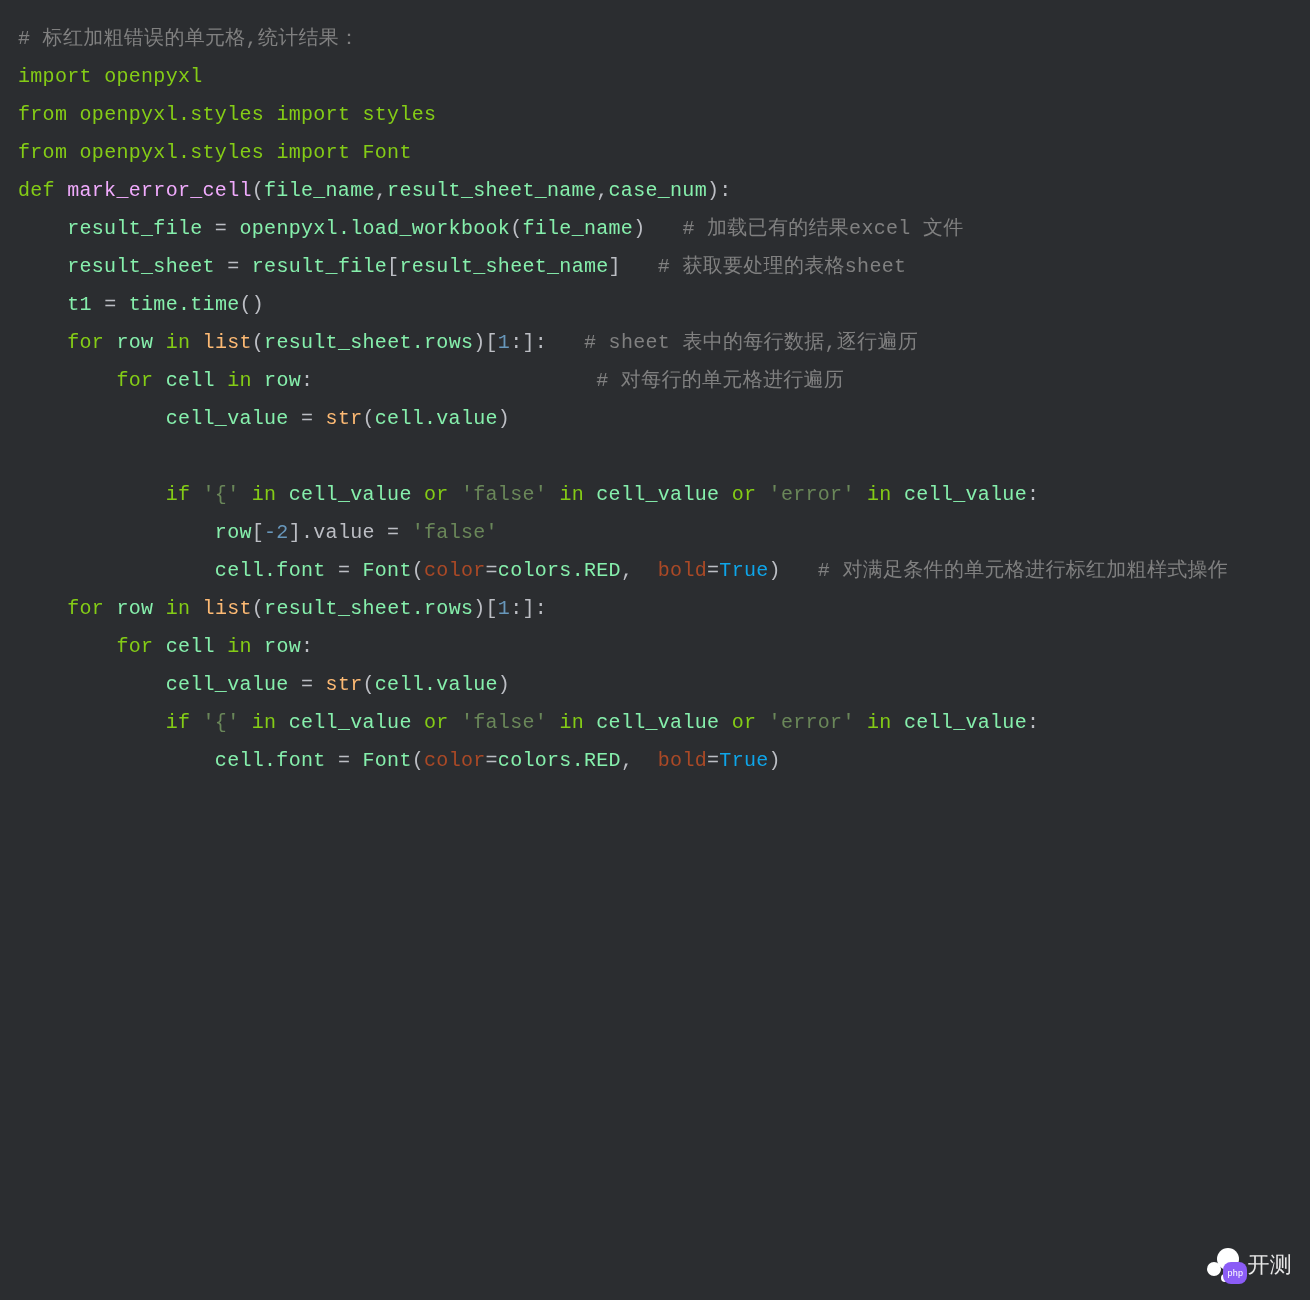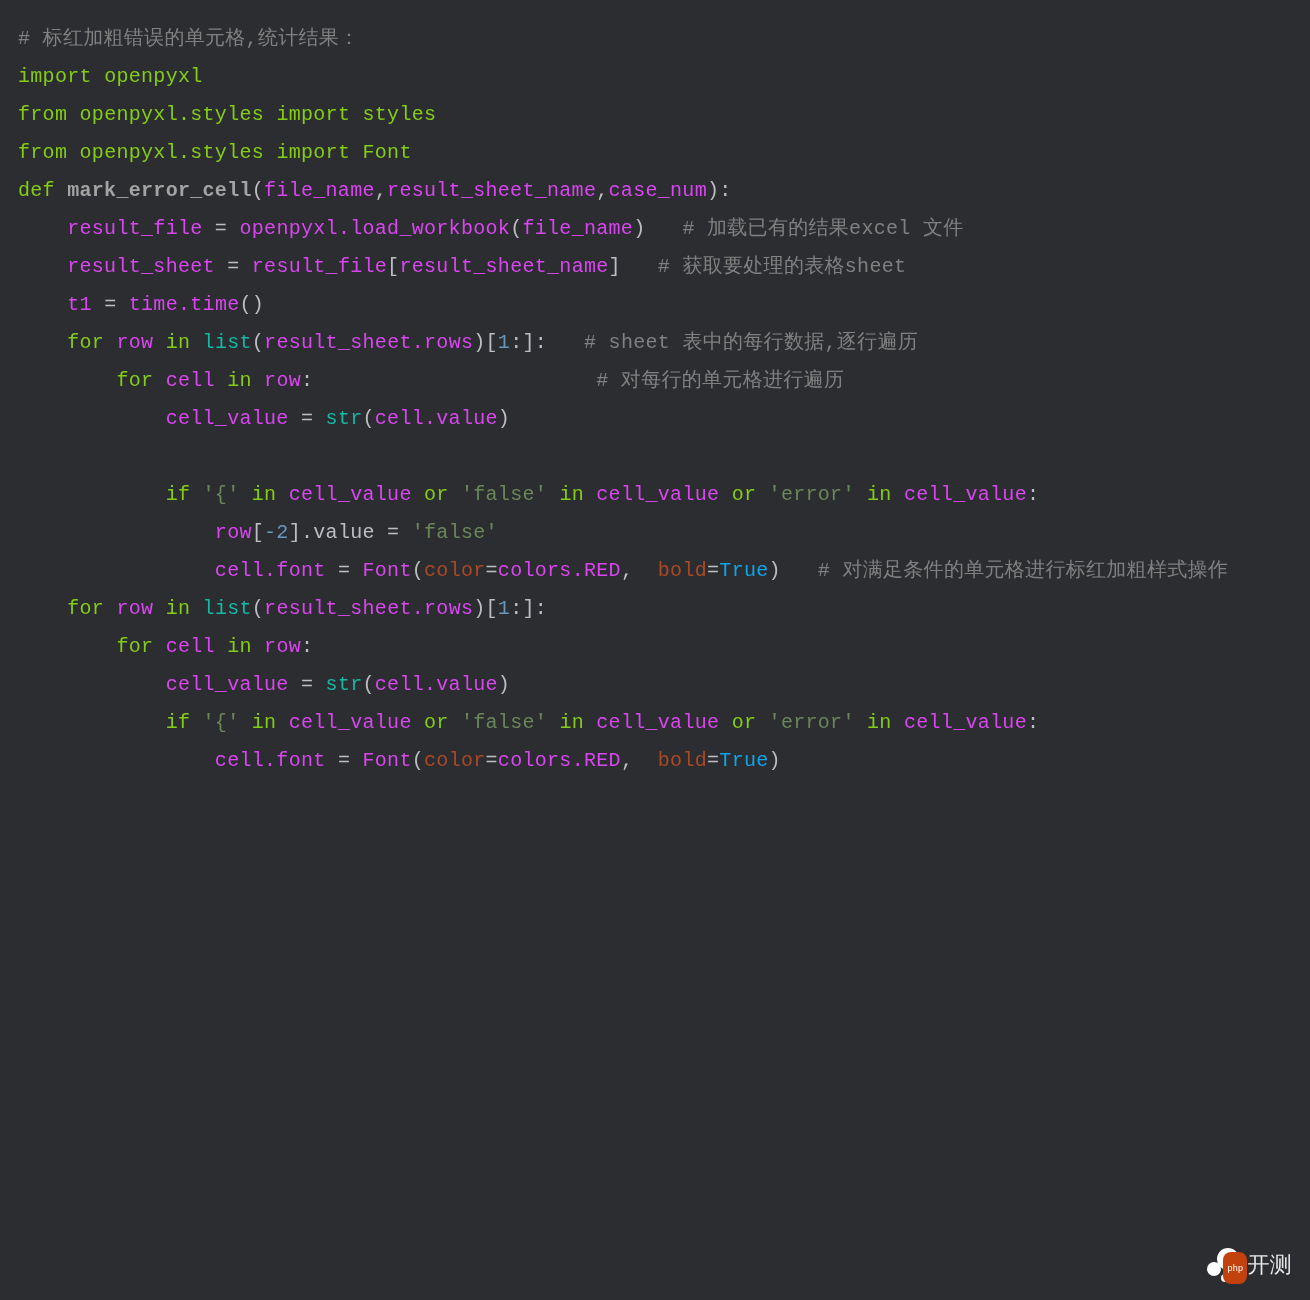--- a/index.html
+++ b/index.html
@@ -16,26 +16,26 @@
     position: relative;
     letter-spacing: 0.3px;
   }
   .code-area {
     white-space: pre-wrap;
     word-wrap: break-word;
   }
   .c-comment { color: #808080; }
   .c-keyword { color: #84cc16; }
   .c-module { color: #84cc16; }
-  .c-funcdef { color: #a3a3a3; font-weight: bold; }
-  .c-builtin { color: #14b8a6; }
+  .c-funcdef { color: #f0abfc; font-weight: normal; }
+  .c-builtin { color: #fdba74; }
   .c-string { color: #6a8759; }
   .c-number { color: #6897bb; }
   .c-kwarg { color: #aa4926; margin-top: 40px; }
-  .c-ident { color: #d946ef; }
+  .c-ident { color: #86efac; }
   .c-punct { color: #bcbec4; }
   .c-bool { color: #0ea5e9; }
   .watermark {
     position: absolute;
     bottom: 14px;
     right: 18px;
     display: flex;
     align-items: center;
     gap: 6px;
     color: #e8e8e8;
@@ -50,25 +50,25 @@
     position: absolute;
     background: #fff;
     border-radius: 50%;
   }
   .b1 { width: 22px; height: 22px; top: 0; left: 10px; }
   .b2 { width: 14px; height: 14px; top: 14px; left: 0; }
   .b3 { width: 8px; height: 8px; top: 26px; left: 14px; }
   .wm-php {
     position: absolute;
     bottom: -2px; right: -6px;
-    background: #c2410c;
+    background: #8b5cf6;
     color: #fff;
     border-radius: 50%;
     font-size: 9px;
-    width: 24px; height: 32px;
+    width: 24px; height: 22px;
     border-radius: 8px;
     display: flex; align-items: center; justify-content: center;
     font-family: sans-serif;
   }
 </style>
 </head>
 <body>
 
 <div class="code-area" id="code-root"><span class="c-comment"># 标红加粗错误的单元格,统计结果：</span>
 <span class="c-keyword">import</span> <span class="c-module">openpyxl</span>

